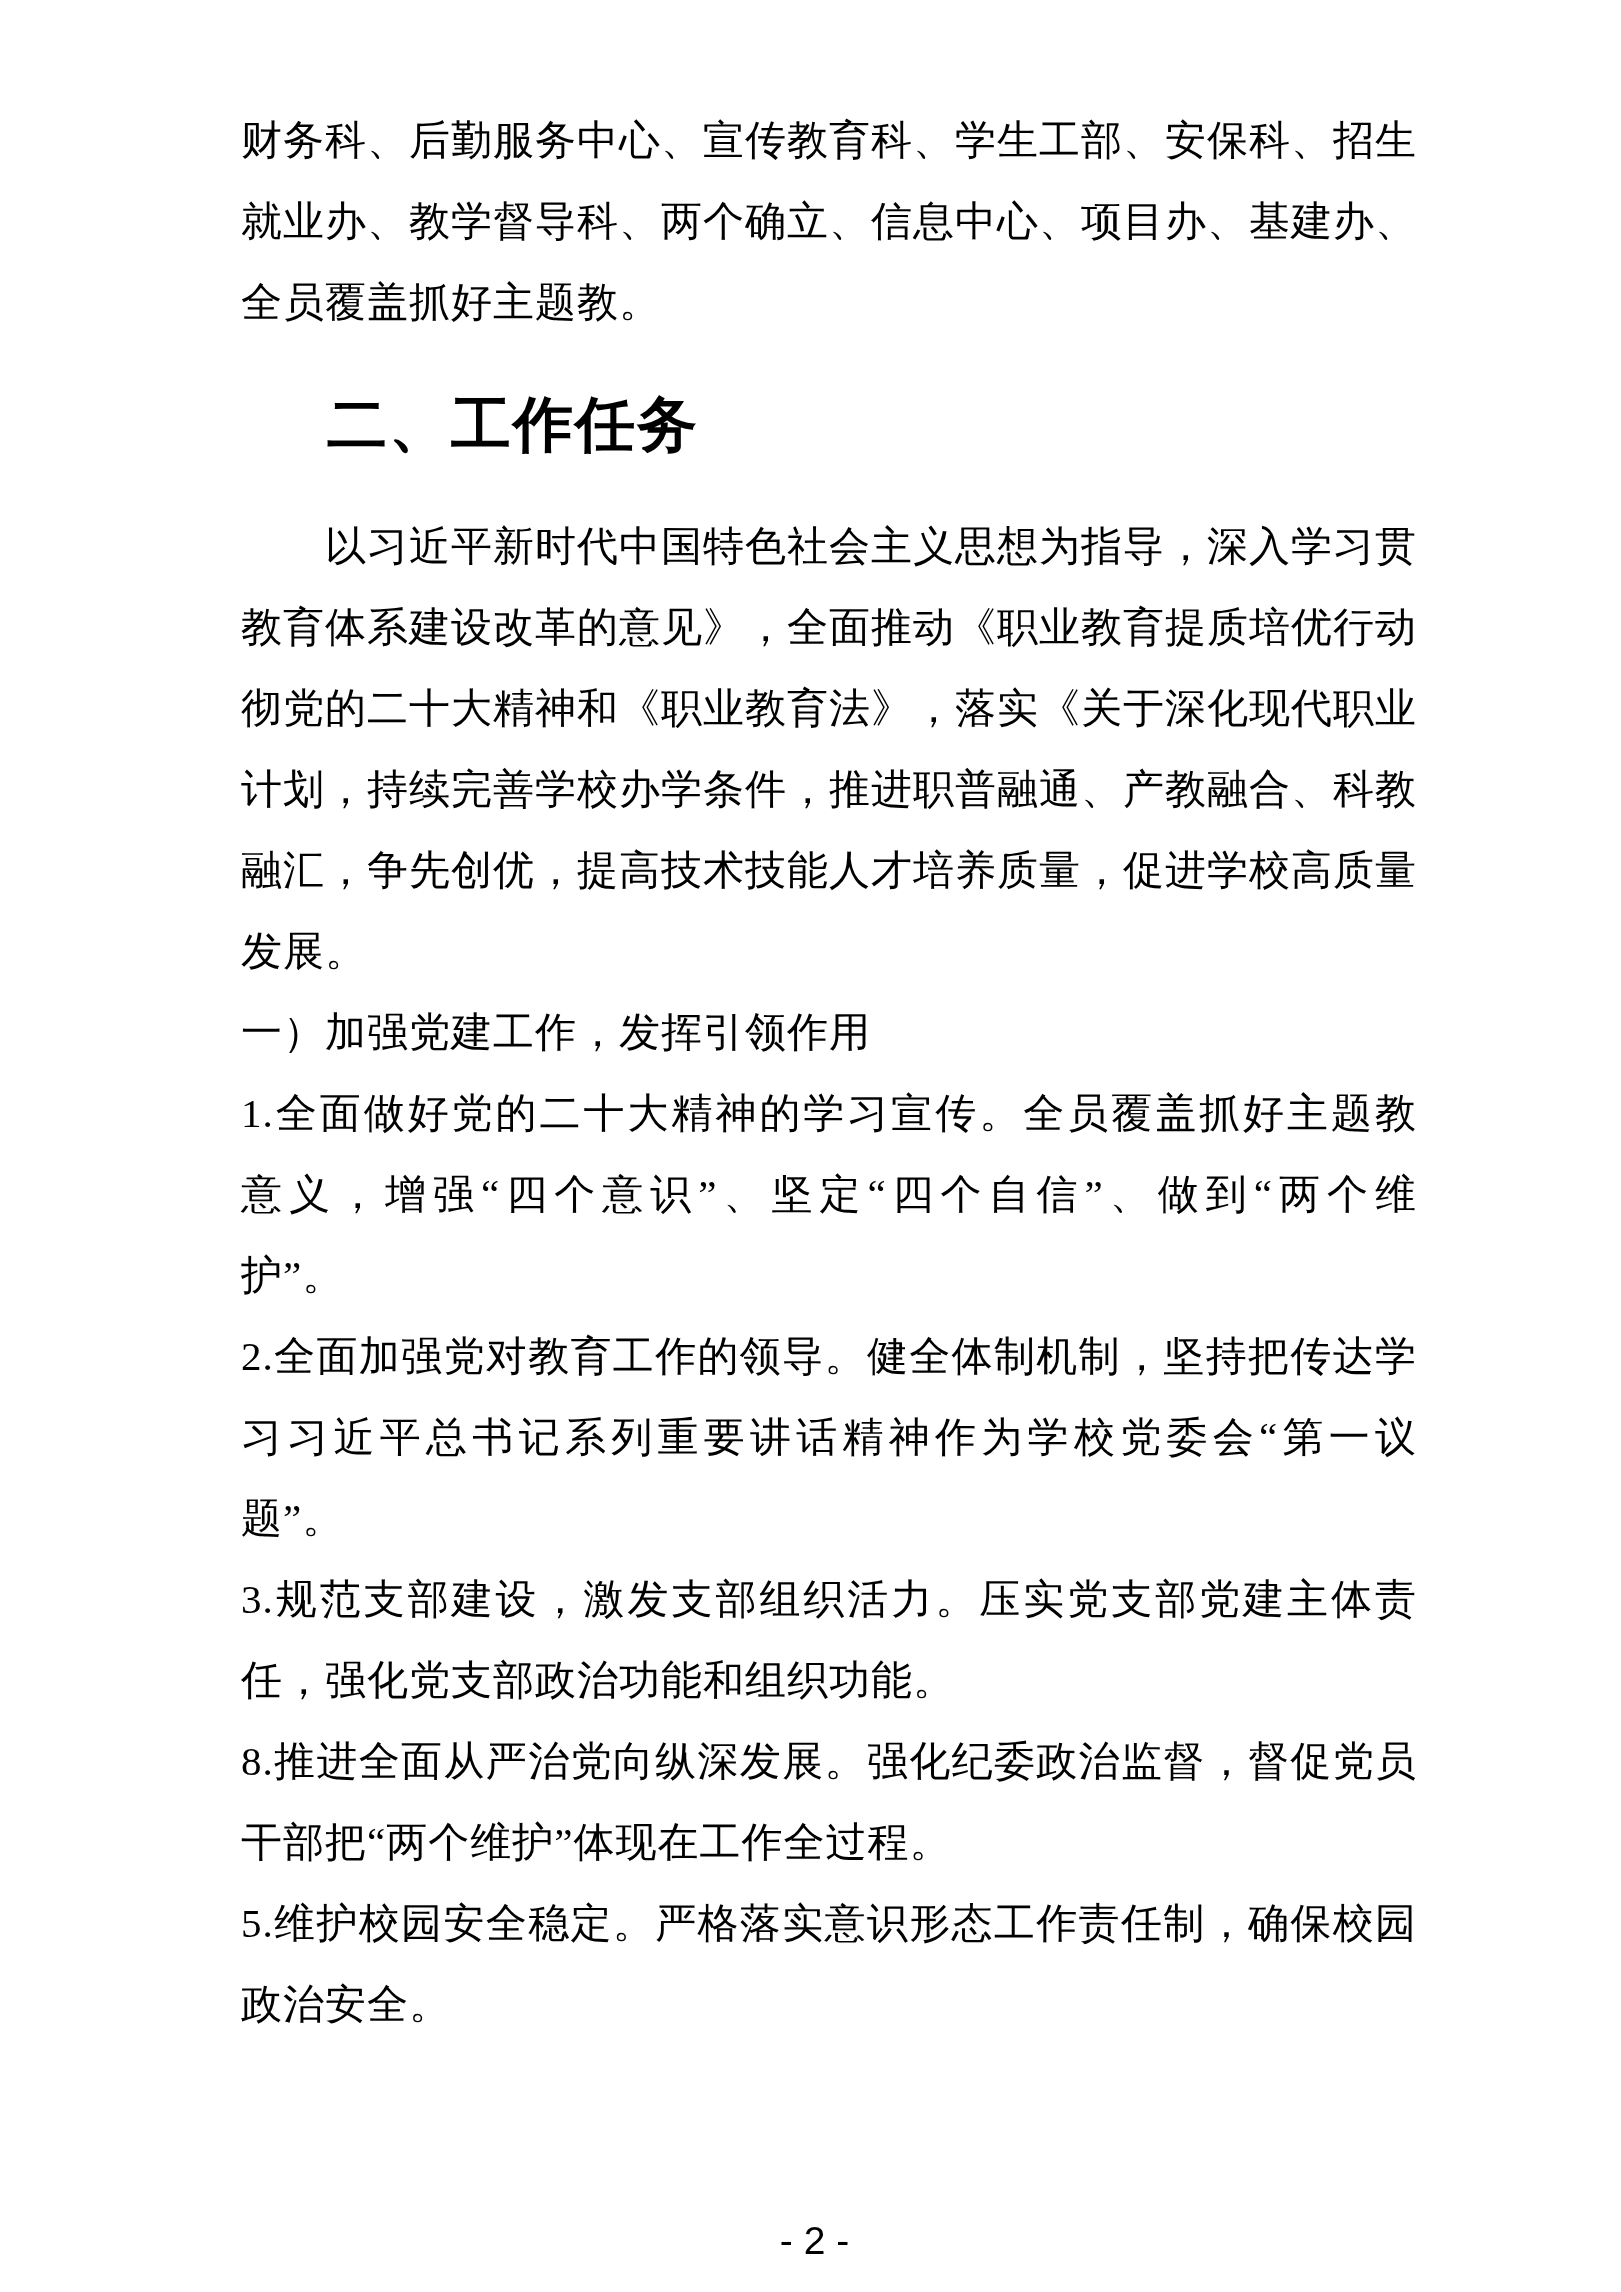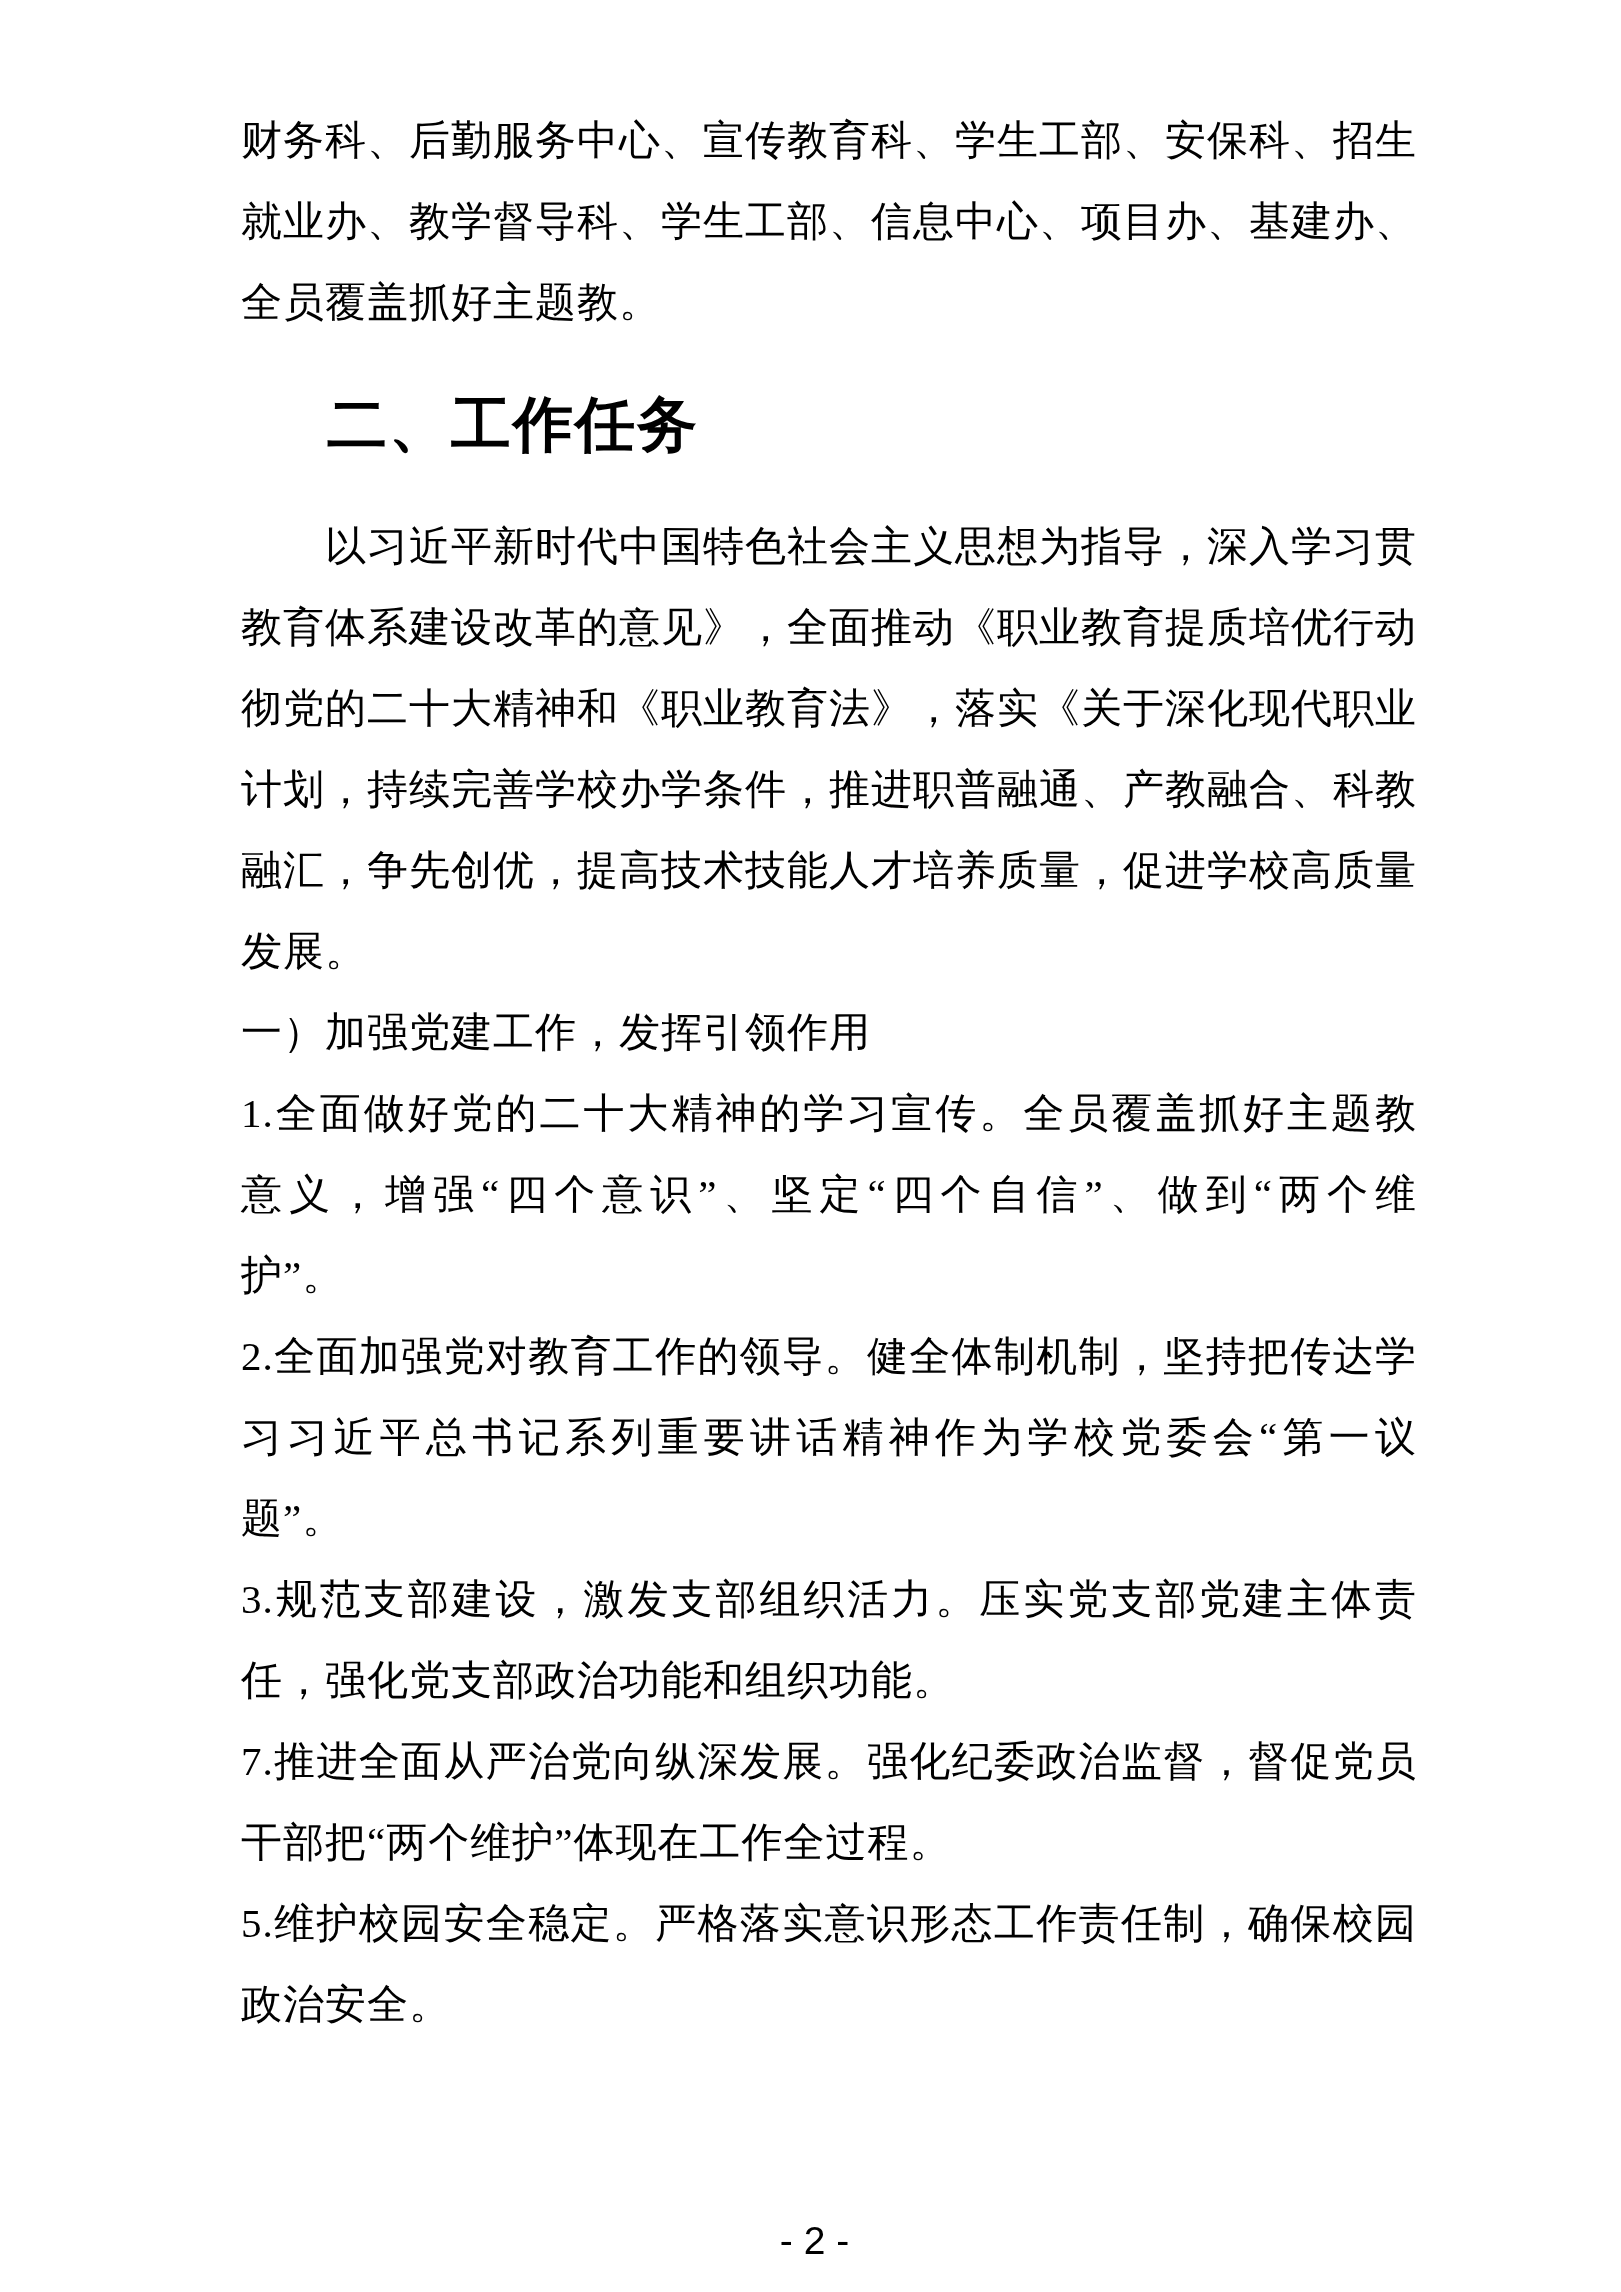--- a/index.html
+++ b/index.html
@@ -67,38 +67,38 @@
     line-height: 39px;
     color: #000000;
   }
 </style>
 </head>
 <body>
 
 <div class="page">
   <div class="content">
     <div class="line just">财务科、后勤服务中心、宣传教育科、学生工部、安保科、招生</div>
-    <div class="line just">就业办、教学督导科、学生工部、信息中心、项目办、基建办、</div>
+    <div class="line just">就业办、教学督导科、两个确立、信息中心、项目办、基建办、</div>
     <div class="line">全员覆盖抓好主题教。</div>
     <div class="heading">二、工作任务</div>
     <div class="line just indent">以习近平新时代中国特色社会主义思想为指导，深入学习贯</div>
     <div class="line just">教育体系建设改革的意见》，全面推动《职业教育提质培优行动</div>
     <div class="line just">彻党的二十大精神和《职业教育法》，落实《关于深化现代职业</div>
     <div class="line just">计划，持续完善学校办学条件，推进职普融通、产教融合、科教</div>
     <div class="line just">融汇，争先创优，提高技术技能人才培养质量，促进学校高质量</div>
     <div class="line">发展。</div>
     <div class="line">一）加强党建工作，发挥引领作用</div>
     <div class="line just">1.全面做好党的二十大精神的学习宣传。全员覆盖抓好主题教</div>
     <div class="line just">意义，增强“四个意识”、坚定“四个自信”、做到“两个维</div>
     <div class="line">护”。</div>
     <div class="line just">2.全面加强党对教育工作的领导。健全体制机制，坚持把传达学</div>
     <div class="line just">习习近平总书记系列重要讲话精神作为学校党委会“第一议</div>
     <div class="line">题”。</div>
     <div class="line just">3.规范支部建设，激发支部组织活力。压实党支部党建主体责</div>
     <div class="line">任，强化党支部政治功能和组织功能。</div>
-    <div class="line just">7.推进全面从严治党向纵深发展。强化纪委政治监督，督促党员</div>
+    <div class="line just">8.推进全面从严治党向纵深发展。强化纪委政治监督，督促党员</div>
     <div class="line">干部把“两个维护”体现在工作全过程。</div>
     <div class="line just">5.维护校园安全稳定。严格落实意识形态工作责任制，确保校园</div>
     <div class="line">政治安全。</div>
   </div>
   <div class="footer">- 2 -</div>
 </div>
 
 
 </body></html>

